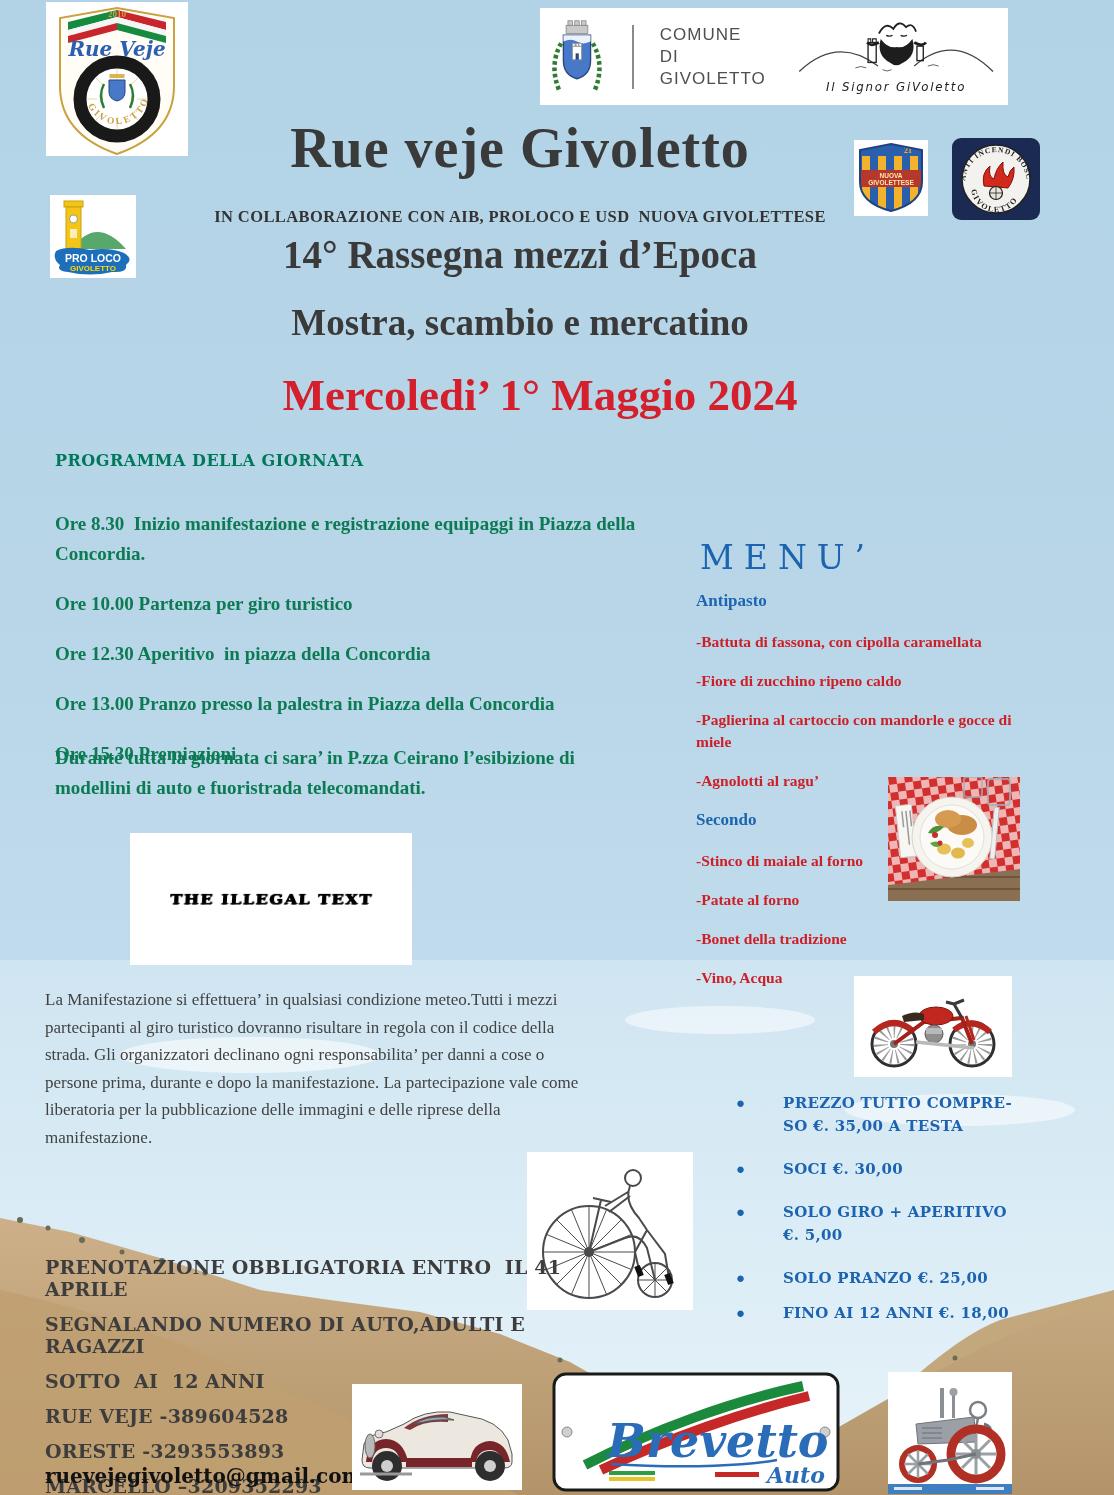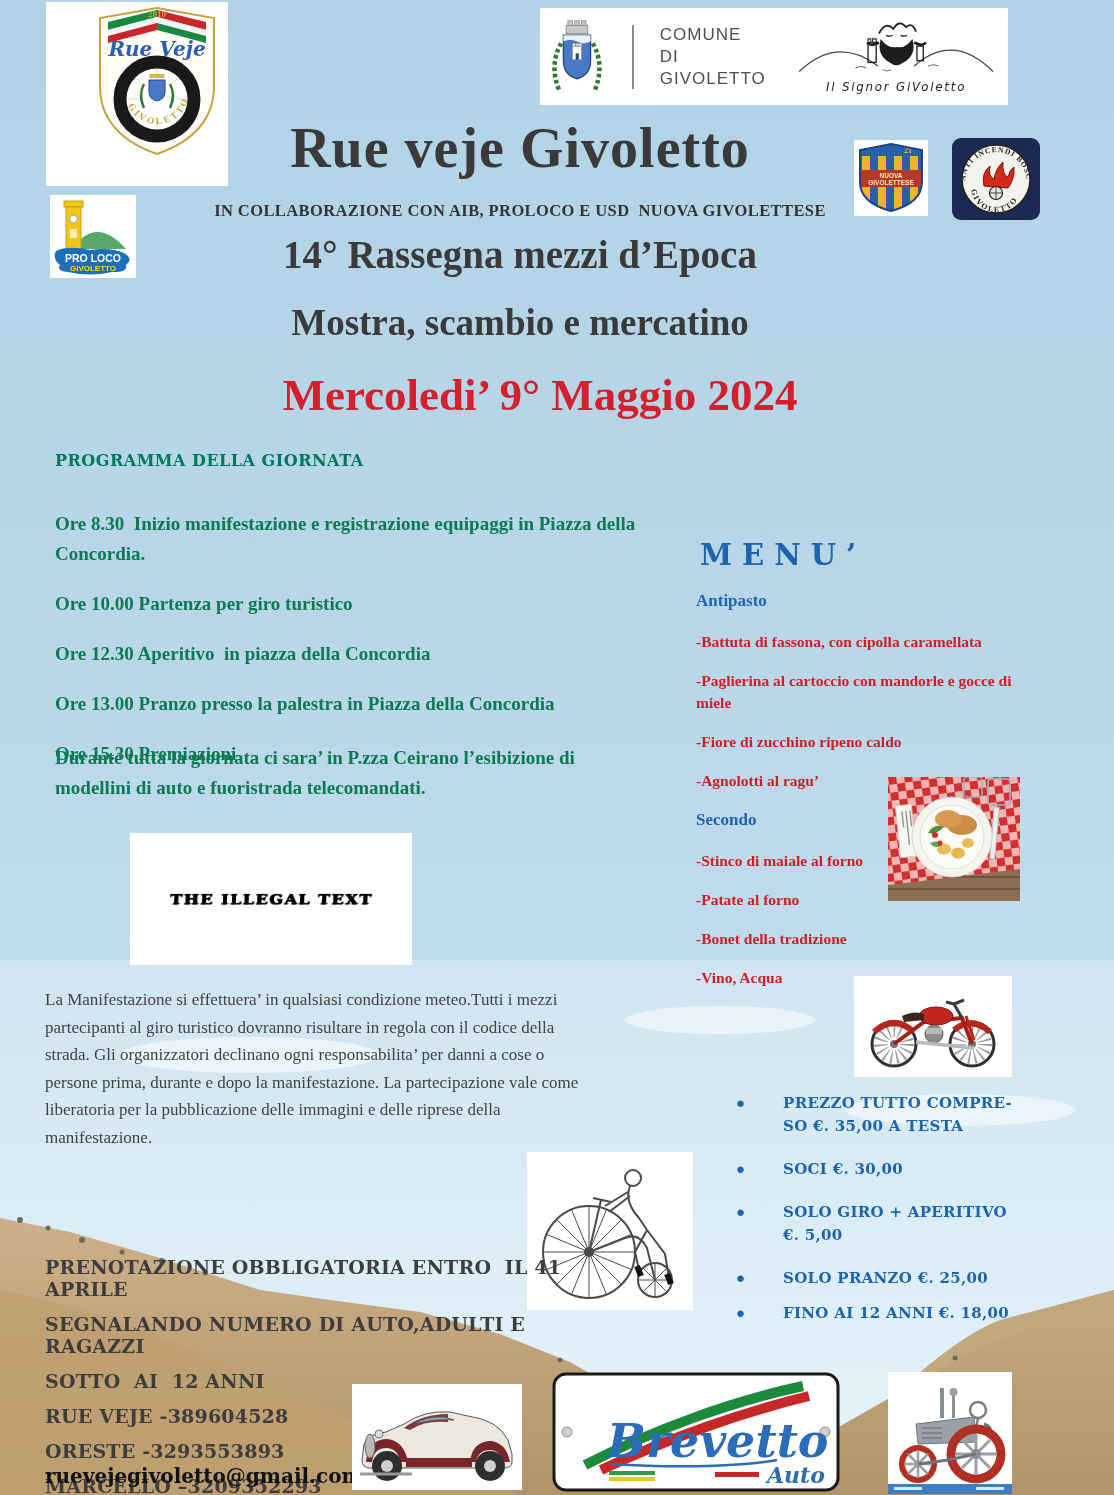--- a/index.html
+++ b/index.html
@@ -12,21 +12,21 @@
   .title{font-size:56px;font-weight:bold;color:#3a3a3a;letter-spacing:1px;}
   .collab{font-size:16.5px;font-weight:bold;color:#333;letter-spacing:.4px;white-space:pre-wrap;}
   .sub1{font-size:39px;font-weight:bold;color:#3a3a3a;}
   .sub2{font-size:37px;font-weight:bold;color:#3a3a3a;}
   .date{font-size:45px;font-weight:bold;color:#d41f2c;}
   .progh{font-family:"DejaVu Serif",serif;font-size:16px;font-weight:bold;color:#00785a;letter-spacing:.5px;}
   .prog{font-size:19px;font-weight:bold;color:#0c7a52;line-height:30px;}
   .prog .pi{margin-bottom:13px;white-space:pre-wrap;margin-top:20px;}
   .note{font-size:19px;font-weight:bold;color:#0c7a52;line-height:30px;}
   .disc{font-size:17px;color:#424242;line-height:27.5px;}
-  .menuh{font-family:"DejaVu Serif",serif;font-size:29px;font-weight:bold;color:#1c63b0;letter-spacing:10px;}
+  .menuh{font-family:"DejaVu Serif",serif;font-size:33px;font-weight:normal;color:#1c63b0;letter-spacing:10px;}
   .m-cat{color:#1c63b0;font-size:17px;font-weight:bold;margin:0 0 19px 0;line-height:22px;}
   .m-item{color:#cd1f27;font-size:15.5px;font-weight:bold;margin:0 0 17px 0;line-height:22px;}
   .price-item{display:flex;gap:38px;margin-bottom:20px;}
   .price-item .blt{color:#1c63b0;font-size:15px;line-height:22px;}
   .price-item .ptx{font-family:"DejaVu Serif",serif;font-size:15px;font-weight:bold;color:#1c63b0;line-height:23px;letter-spacing:.3px;}
   .bk{font-family:"DejaVu Serif",serif;font-size:19px;font-weight:bold;color:#3d3d3d;line-height:22px;margin-bottom:13px;white-space:pre-wrap;letter-spacing:.2px;}
   .email{font-family:"DejaVu Serif",serif;font-size:20px;font-weight:bold;color:#111;}
   .stamp{font-family:"DejaVu Serif",serif;font-size:16px;font-weight:bold;color:#1d1d1d;letter-spacing:1.5px;
     transform:skewX(-3deg) scaleY(.8);filter:blur(.7px) contrast(1.6);text-shadow:1px 0 #333,0 1px #555;}
   .banner{display:flex;align-items:center;gap:26px;padding:8px 8px;box-sizing:border-box;}
@@ -63,21 +63,21 @@
         <circle cx="82" cy="280" r="3"></circle>
       <circle cx="122" cy="292" r="2.5"></circle>
         <circle cx="162" cy="301" r="3"></circle>
         <circle cx="205" cy="313" r="2.5"></circle>
       <circle cx="560" cy="400" r="2.5"></circle>
         <circle cx="905" cy="428" r="2.5"></circle>
         <circle cx="955" cy="398" r="2.5"></circle>
     </g>
   </svg>
 
-  <div class="abs card" style="left:46px;top:2px;width:142px;height:184px;padding-left:40px;">
+  <div class="abs card" style="left:46px;top:2px;width:142px;height:154px;">
     <svg width="142" height="158" viewBox="0 0 142 158">
       <path d="M71,6 L128,16 V84 Q128,132 71,152 Q14,132 14,84 V16 Z" fill="#fffdf6" stroke="#c9a23f" stroke-width="2"></path>
       <polygon points="22,20 71,8 71,15 22,28" fill="#168a3e"></polygon>
       <polygon points="22,28 71,15 71,21 22,34" fill="#f5f5f5"></polygon>
       <polygon points="22,34 71,21 71,28 22,41" fill="#c8262c"></polygon>
       <polygon points="120,20 71,8 71,15 120,28" fill="#c8262c"></polygon>
       <polygon points="120,28 71,15 71,21 120,34" fill="#f5f5f5"></polygon>
       <polygon points="120,34 71,21 71,28 120,41" fill="#168a3e"></polygon>
       <text x="71" y="15" text-anchor="middle" font-size="9" font-weight="bold" fill="#c9a23f">2010</text>
       <text x="71" y="54" text-anchor="middle" font-size="20" font-weight="bold" font-style="italic" fill="#2b5fb4" font-family="DejaVu Serif,serif">Rue Veje</text>
@@ -141,24 +141,24 @@
       <rect x="16" y="12" width="15" height="42" fill="#f2c517" stroke="#caa20c"></rect>
       <circle cx="23.5" cy="24" r="4" fill="#fff" stroke="#999"></circle>
       <rect x="20" y="34" width="7" height="9" fill="#fff" opacity=".7"></rect>
       <path d="M6,56 Q2,64 10,70 Q6,76 18,77 Q40,82 62,77 Q78,78 76,70 Q84,64 74,58 Q60,52 40,55 Q18,50 6,56 Z" fill="#1d6fba"></path>
       <text x="43" y="67" text-anchor="middle" font-size="10.5" font-weight="bold" fill="#fff" font-family="Liberation Sans,sans-serif">PRO LOCO</text>
       <text x="43" y="76" text-anchor="middle" font-size="8" font-weight="bold" fill="#ffd900" font-family="Liberation Sans,sans-serif">GIVOLETTO</text>
     </svg>
   </div>
 
   <div class="abs center title" style="left:150px;top:116px;width:740px;">Rue veje Givoletto</div>
-  <div class="abs center collab" style="left:150px;top:201px;width:740px;">IN COLLABORAZIONE CON AIB, PROLOCO E USD  NUOVA GIVOLETTESE</div>
+  <div class="abs center collab" style="left:150px;top:207px;width:740px;">IN COLLABORAZIONE CON AIB, PROLOCO E USD  NUOVA GIVOLETTESE</div>
   <div class="abs center sub1" style="left:150px;top:232px;width:740px;">14° Rassegna mezzi d’Epoca</div>
   <div class="abs center sub2" style="left:150px;top:301px;width:740px;">Mostra, scambio e mercatino</div>
-  <div class="abs center date" style="left:120px;top:369px;width:840px;">Mercoledi’ 9° Maggio 2024</div>
+  <div class="abs center date" style="left:120px;top:369px;width:840px;">Mercoledi’ 1° Maggio 2024</div>
 
   <div class="abs card" style="left:854px;top:140px;width:74px;height:76px;">
     <svg width="74" height="76" viewBox="0 0 74 76">
       <defs>
           <clipPath id="nvc">
             <path d="M37,4 L68,10 V42 Q68,63 37,71 Q6,63 6,42 V10 Z"></path>
           </clipPath>
         </defs>
       <path d="M37,4 L68,10 V42 Q68,63 37,71 Q6,63 6,42 V10 Z" fill="#2a5fae"></path>
       <g clip-path="url(#nvc)">
@@ -209,22 +209,22 @@
   <div class="abs card" style="left:130px;top:833px;width:282px;height:132px;display:flex;align-items:center;justify-content:center;">
     <div class="stamp">THE ILLEGAL TEXT</div>
   </div>
 
   <div class="abs disc" style="left:45px;top:986px;width:548px;">La Manifestazione si effettuera’ in qualsiasi condizione meteo.Tutti i mezzi partecipanti al giro turistico dovranno risultare in regola con il codice della strada. Gli organizzatori declinano ogni responsabilita’ per danni a cose o persone prima, durante e dopo la manifestazione. La  partecipazione vale come liberatoria per la pubblicazione delle immagini e delle riprese della manifestazione.</div>
 
   <div class="abs menuh" style="left:700px;top:538px;">MENU’</div>
   <div class="abs" style="left:696px;top:590px;width:330px;">
     <div class="m-cat">Antipasto</div>
     <div class="m-item">-Battuta di fassona, con cipolla caramellata</div>
+    <div class="m-item">-Fiore di zucchino ripeno caldo</div>
     <div class="m-item">-Paglierina al cartoccio con mandorle e gocce di miele</div>
-    <div class="m-item">-Fiore di zucchino ripeno caldo</div>
     <div class="m-item">-Agnolotti al ragu’</div>
     <div class="m-cat">Secondo</div>
     <div class="m-item">-Stinco di maiale al forno</div>
     <div class="m-item">-Patate al forno</div>
     <div class="m-item">-Bonet della tradizione</div>
     <div class="m-item">-Vino, Acqua</div>
   </div>
 
   <div class="abs" style="left:888px;top:777px;width:132px;height:124px;">
     <svg width="132" height="124" viewBox="0 0 132 124">

